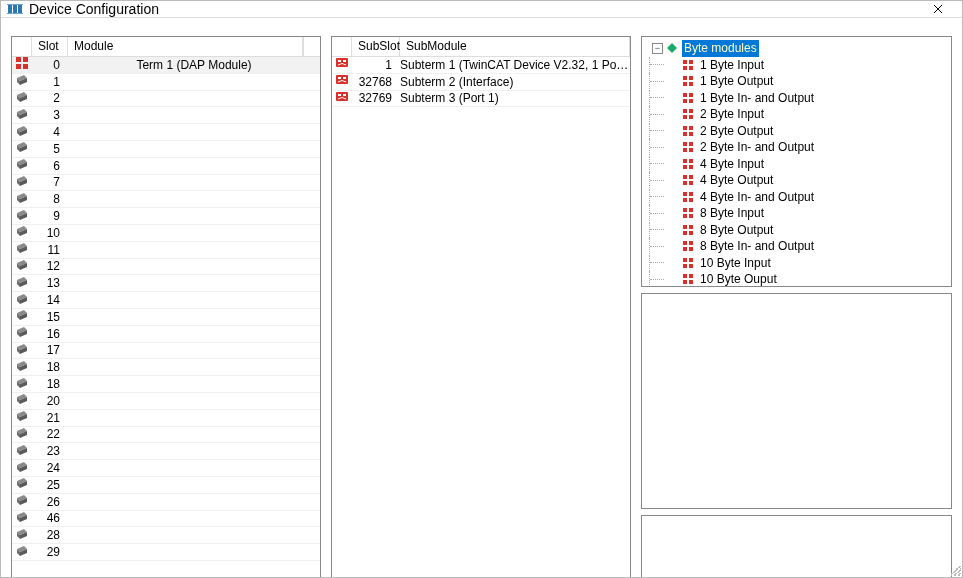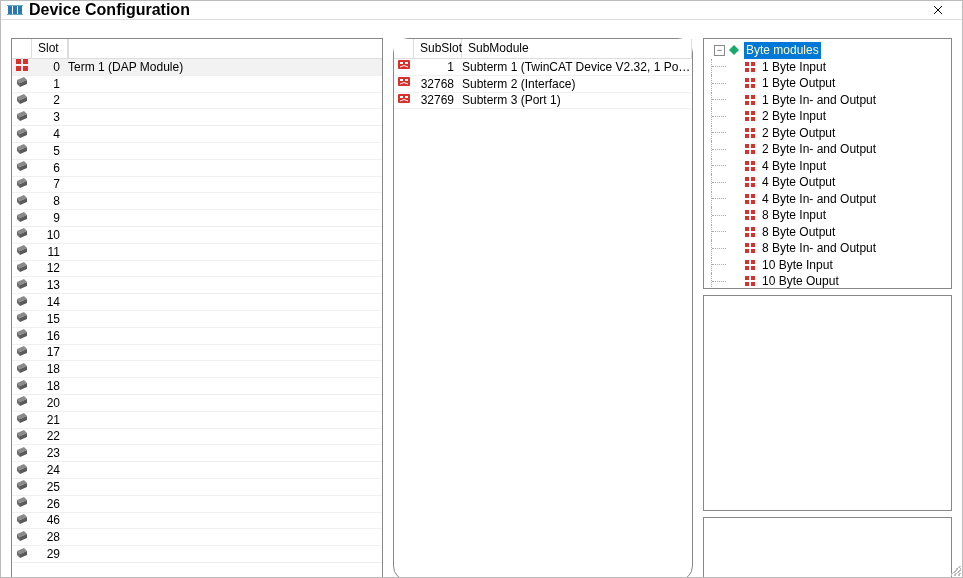--- a/index.html
+++ b/index.html
@@ -19,42 +19,42 @@
   
   .titlebar {
     height: 28px;
     background: #fff;
     display:flex;
     align-items:center;
     padding: 0 4px 0 6px;
     border-bottom: 1px solid #ddd;
   }
   .titlebar .app-icon { width:16px; height:16px; margin-right:6px; }
-  .titlebar .title { flex:1; font-size:16px;font-weight:bold; }
+  .titlebar .title { flex:1; font-size:14px; }
   .titlebar .close {
     width:40px; height:100%;
     display:flex; align-items:center; justify-content:center;
     font-size:14px; cursor:pointer;
   }
 
   .client {
     flex:1;
     display:flex;
     gap:10px;
     padding:18px 10px 6px 10px;
   }
   .panel {
     border:1px solid #888;
     background:#fff;
     position:relative;
     display:flex;
     flex-direction:column;
   }
-  .panel-left  { width:372px; }
-  .panel-mid   { width:300px;border-radius:15px; }
+  .panel-left  { width:310px; }
+  .panel-mid   { width:300px; }
   .panel-right { flex:1; display:flex; flex-direction:column; gap:6px; border:none; }
   .panel-right .panel { width:100%; }
   .panel-tree   { flex:1 1 225px; min-height:200px; }
   .panel-empty1 { flex:1 1 190px; min-height:150px; }
   .panel-empty2 { height:64px; }
 
   
   .hdr {
     display:flex;
     height:20px;
@@ -78,21 +78,21 @@
   .row {
     display:flex;
     align-items:center;
     height:16.8px;
     border-bottom:1px solid #f0f0f0;
     white-space:nowrap;
   }
   .row.selected { background:#f2f2f2; }
   .panel-left .c-icon   { width:20px; text-align:center; }
   .panel-left .c-slot   { width:36px; text-align:right; padding-right:8px; }
-  .panel-left .c-module { flex:1; overflow:hidden; text-overflow:ellipsis; }
+  .panel-left .c-module { flex:1; overflow:hidden; text-overflow:ellipsis;text-align:center; }
 
   .panel-mid .c-icon    { width:20px; text-align:center; }
   .panel-mid .c-subslot { width:48px; text-align:right; padding-right:8px; }
   .panel-mid .c-submod  { flex:1; overflow:hidden; text-overflow:ellipsis; }
 
   
   .hscroll {
     height:17px;
     overflow-x:scroll;
     overflow-y:hidden;
@@ -165,20 +165,21 @@
       </svg>
   </div>
 </div>
 
 <div class="client">
 
   <div class="panel panel-left">
     <div class="hdr">
       <div class="col" style="width:20px"></div>
       <div class="col" style="width:36px">Slot</div>
+      <div class="col" style="flex:1">Module</div>
       <div class="scroll-gap"></div>
     </div>
     <div class="listbody" id="slot-body">
         <div class="row selected">
           <span class="c-icon"><svg width="14" height="14" viewBox="0 0 14 14">
               <rect x="1" y="1" width="5" height="5" fill="#d9302c"></rect>
               <rect x="8" y="1" width="5" height="5" fill="#d9302c"></rect>
               <rect x="1" y="8" width="5" height="5" fill="#d9302c"></rect>
               <rect x="8" y="8" width="5" height="5" fill="#d9302c"></rect>
             </svg></span>

